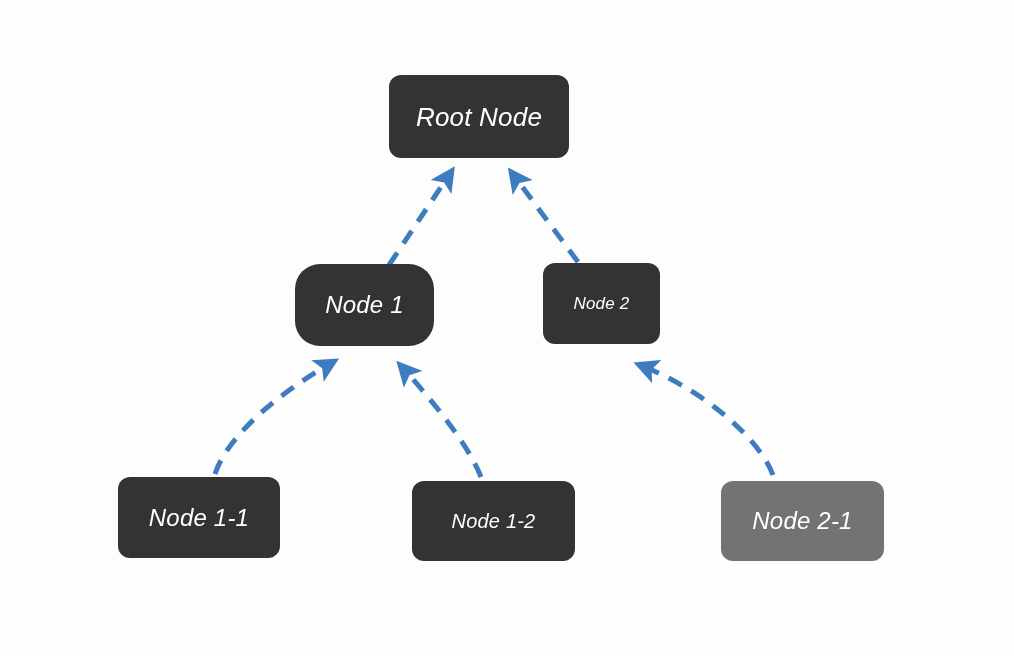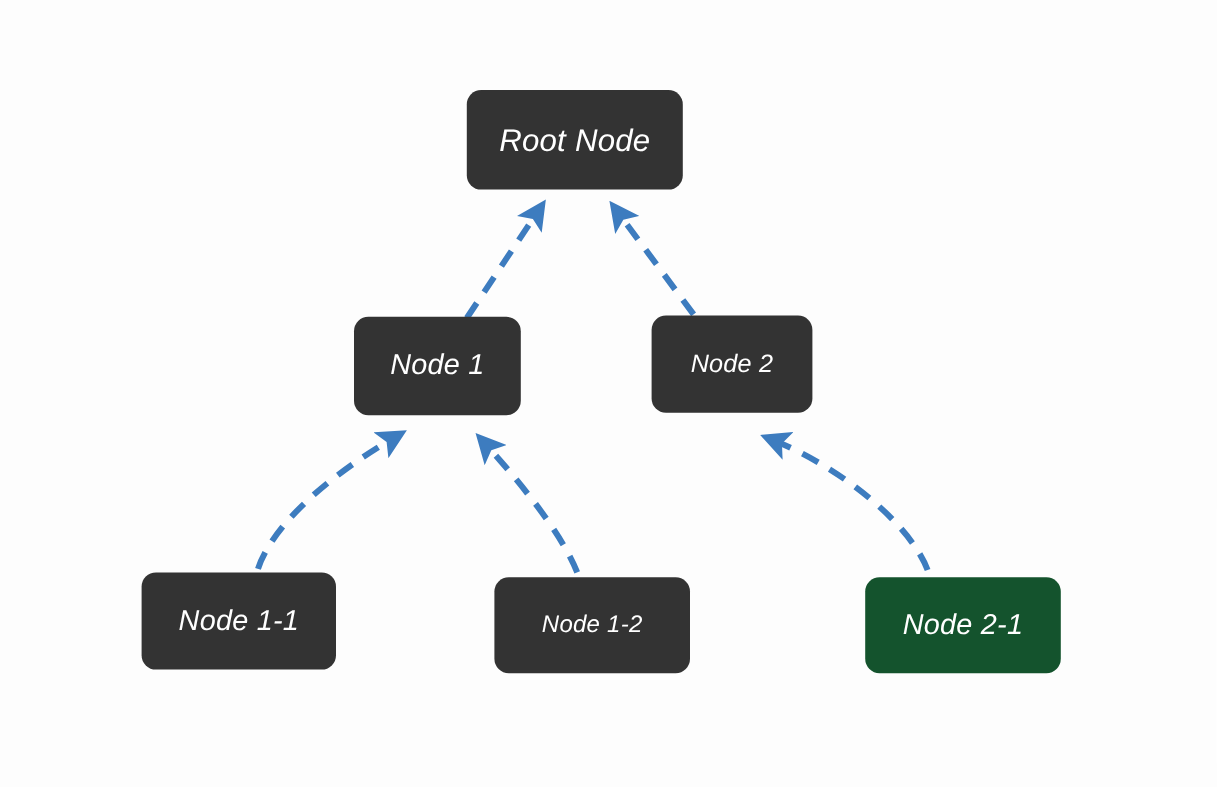--- a/index.html
+++ b/index.html
@@ -64,33 +64,33 @@
         <path d="M 215 474 C 222 452 250 410 333 362" fill="none" stroke="#3d7cbf" stroke-width="5" stroke-linecap="butt" stroke-dasharray="15 11" marker-end="url(#arrowhead)"></path>
         <path d="M 481 477 C 468 444 432 400 401 366" fill="none" stroke="#3d7cbf" stroke-width="5" stroke-linecap="butt" stroke-dasharray="15 11" marker-end="url(#arrowhead)"></path>
         <path d="M 773 475 C 760 440 706 391 640 365" fill="none" stroke="#3d7cbf" stroke-width="5" stroke-linecap="butt" stroke-dasharray="15 11" marker-end="url(#arrowhead)"></path>
       </g>
   </svg>
 
   <div class="node" style="left: 389px; top: 75px; width: 180px; height: 83px; font-size: 26px; background: rgb(51, 51, 51); color: rgb(255, 255, 255);">
     <span class="node-label">Root Node</span>
   </div>
 
-  <div class="node" style="left: 295px; top: 264px; width: 139px; height: 82px; font-size: 24px; background: rgb(51, 51, 51); color: rgb(255, 255, 255);">
+  <div class="node" style="left: 295px; top: 264px; width: 139px; height: 82px; font-size: 24px; background: rgb(51, 51, 51); color: rgb(255, 255, 255); border-radius: 25px;">
     <span class="node-label">Node 1</span>
   </div>
 
-  <div class="node" style="left: 543px; top: 263px; width: 134px; height: 81px; font-size: 21px; background: rgb(51, 51, 51); color: rgb(255, 255, 255);">
+  <div class="node" style="left: 543px; top: 263px; width: 117px; height: 81px; font-size: 17px; background: rgb(51, 51, 51); color: rgb(255, 255, 255);">
     <span class="node-label">Node 2</span>
   </div>
 
   <div class="node" style="left: 118px; top: 477px; width: 162px; height: 81px; font-size: 24px; background: rgb(51, 51, 51); color: rgb(255, 255, 255);">
     <span class="node-label">Node 1-1</span>
   </div>
 
   <div class="node" style="left: 412px; top: 481px; width: 163px; height: 80px; font-size: 20px; background: rgb(51, 51, 51); color: rgb(255, 255, 255);">
     <span class="node-label">Node 1-2</span>
   </div>
 
-  <div class="node" style="left: 721px; top: 481px; width: 163px; height: 80px; font-size: 24px; background: #14532d; color: rgb(255, 255, 255);">
+  <div class="node" style="left: 721px; top: 481px; width: 163px; height: 80px; font-size: 24px; background: #737373; color: rgb(255, 255, 255);">
     <span class="node-label">Node 2-1</span>
   </div>
 
 </div>
 
 </body></html>

